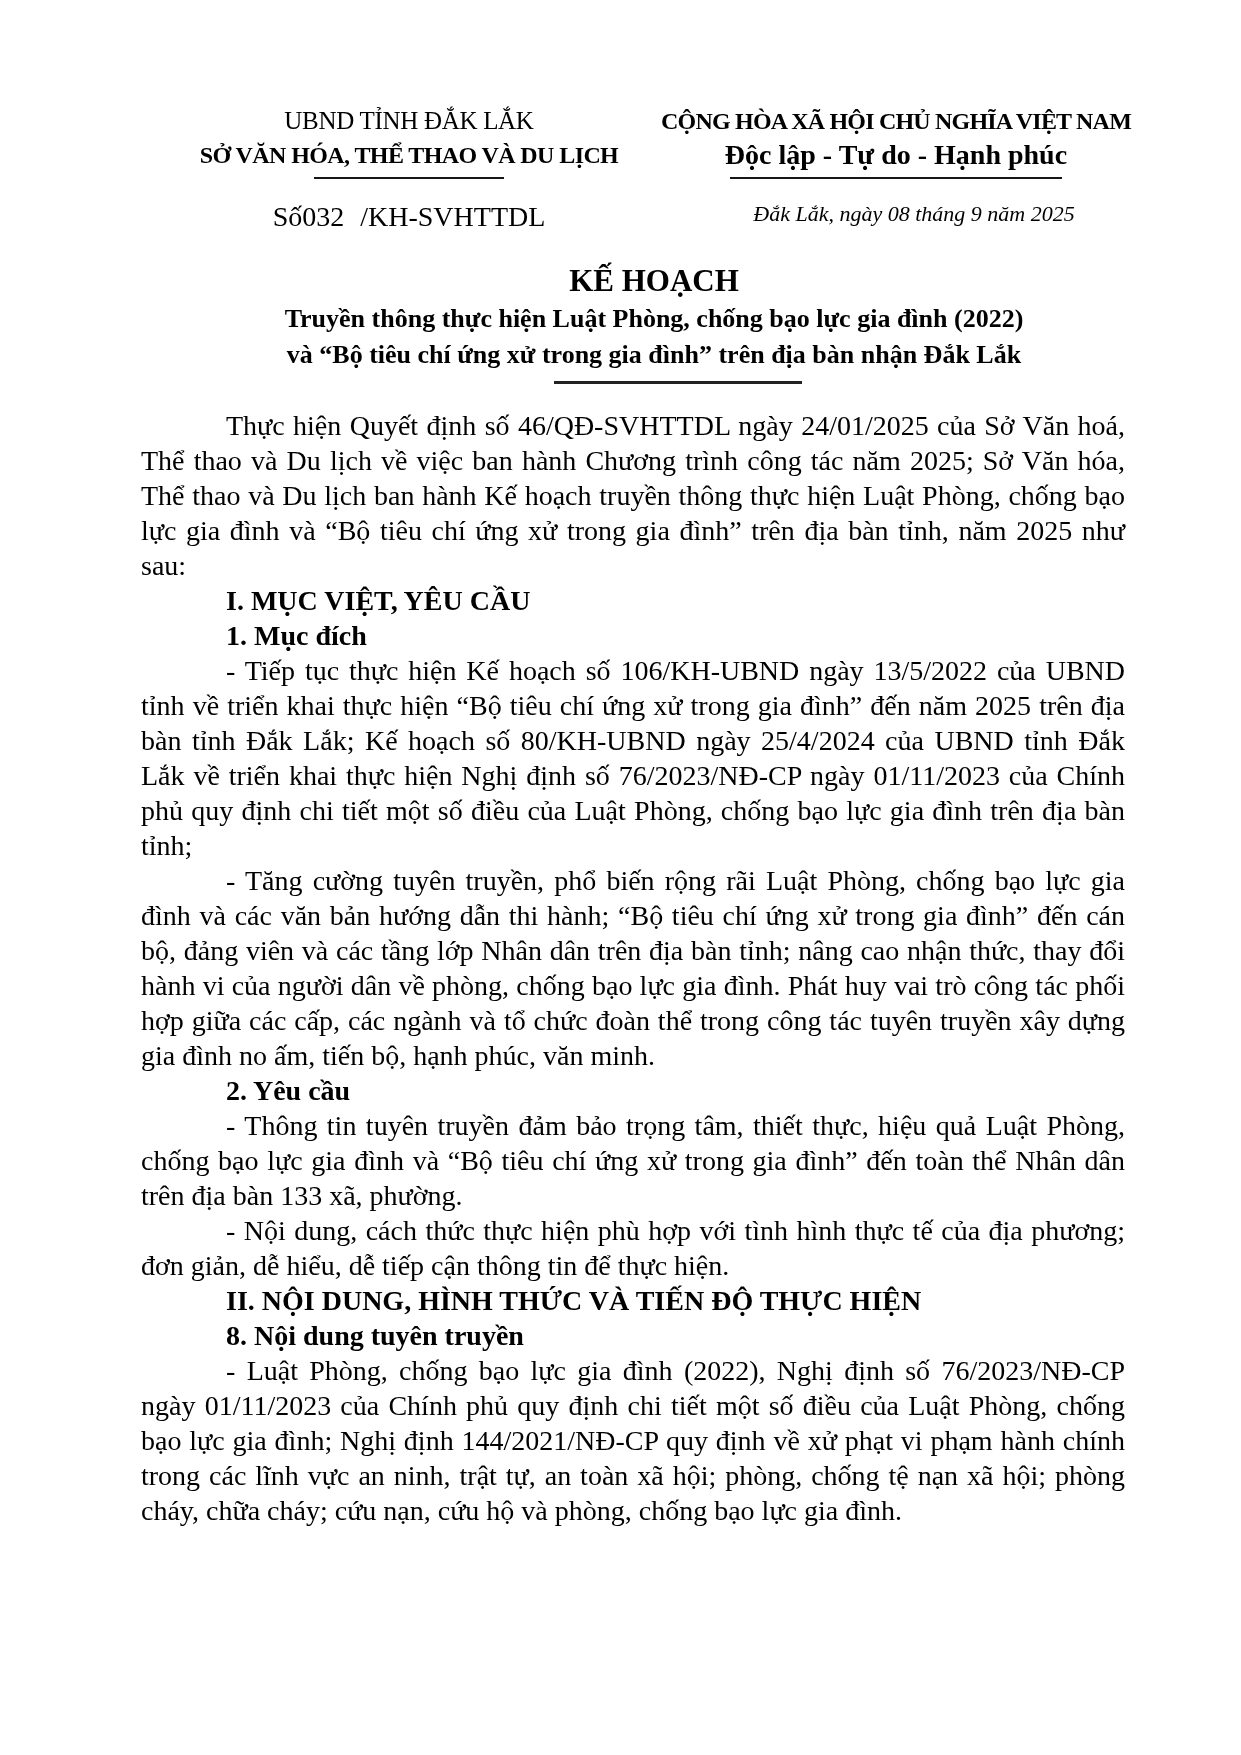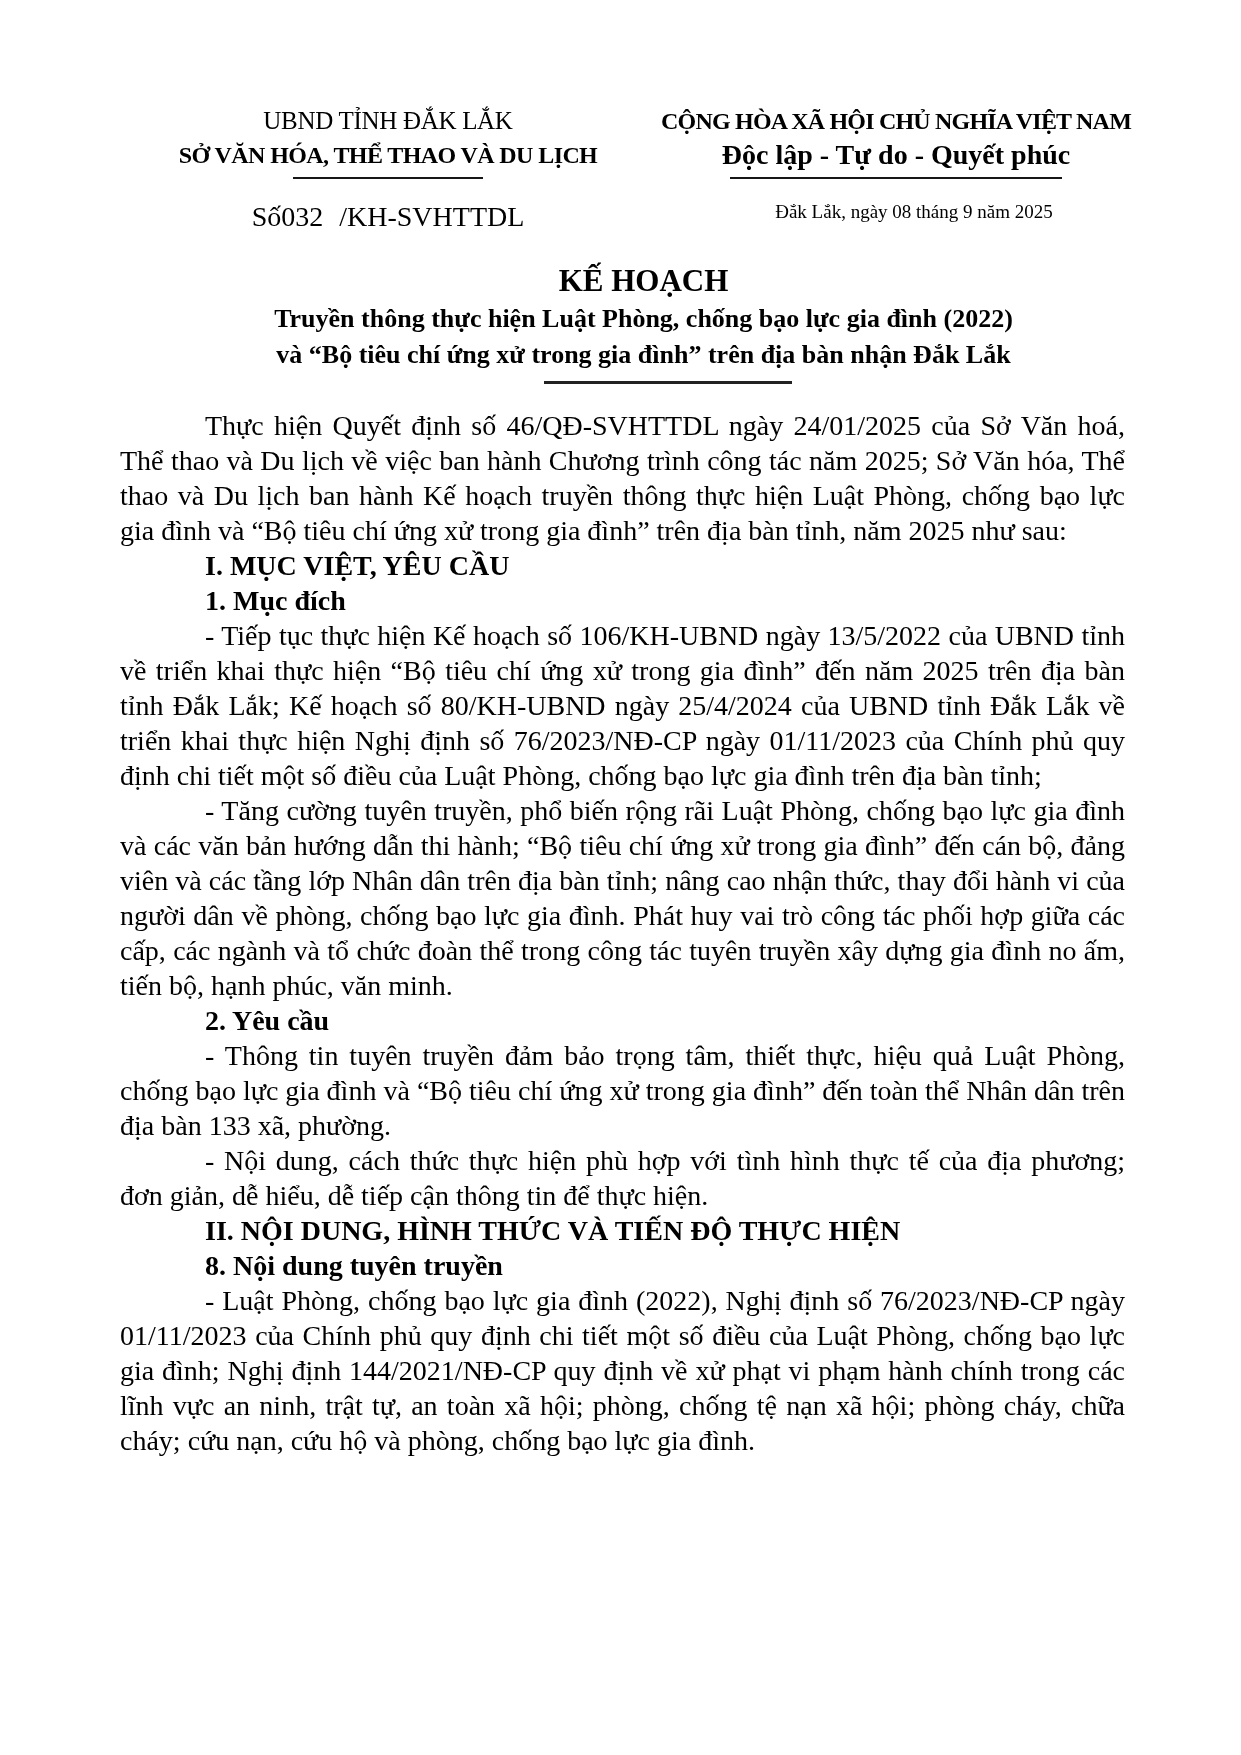--- a/index.html
+++ b/index.html
@@ -10,20 +10,21 @@
   .page {
     position: relative;
     width: 1241px;
     height: 1755px;
     background: #ffffff;
     color: #000000;
     font-family: "Liberation Serif", "DejaVu Serif", serif;
     overflow: hidden;
     box-sizing: border-box;
     padding-top: 104px;
+    padding-left: 21px;
   }
   
   .header-row, .ref-row {
     display: flex;
     justify-content: space-between;
     padding-left: 170px;
     padding-right: 98px;
     box-sizing: border-box;
   }
   .hdr-col { text-align: center; }
@@ -37,21 +38,21 @@
   .hdr-rule {
     height: 2px;
     background: #161616;
     margin: 5px auto 0 auto;
   }
   .rule-left  { width: 190px; }
   .rule-right { width: 332px; }
   .ref-row { margin-top: 22px; }
   .doc-number { font-size: 28px; white-space: nowrap; }
   .doc-number .num-val { margin-right: 16px; }
-  .place-date { font-size: 19px; white-space: nowrap; margin-left: 36px; }
+  .place-date { font-size: 22px; font-style: italic; white-space: nowrap; margin-left: 36px; }
   
   .title-block {
     margin-top: 28px;
     margin-left: 162px;
     margin-right: 116px;
     text-align: center;
     font-family: Liberation Serif, serif;
   }
   .doc-type {
     font-size: 31px;
@@ -91,21 +92,21 @@
 <div class="page">
 
   <div class="header-row">
     <div class="hdr-col hdr-left">
       <div class="hdr-line org-parent">UBND TỈNH ĐẮK LẮK</div>
       <div class="hdr-line org-name">SỞ VĂN HÓA, THỂ THAO VÀ DU LỊCH</div>
       <div class="hdr-rule rule-left"></div>
     </div>
     <div class="hdr-col hdr-right">
       <div class="hdr-line national-title">CỘNG HÒA XÃ HỘI CHỦ NGHĨA VIỆT NAM</div>
-      <div class="hdr-line national-motto">Độc lập - Tự do - Quyết phúc</div>
+      <div class="hdr-line national-motto">Độc lập - Tự do - Hạnh phúc</div>
       <div class="hdr-rule rule-right"></div>
     </div>
   </div>
 
   <div class="ref-row">
     <div class="hdr-col hdr-left">
       <span class="doc-number"><span>Số</span><span class="num-val">032</span><span>/KH-SVHTTDL</span></span>
     </div>
     <div class="hdr-col hdr-right">
       <span class="place-date">Đắk Lắk, ngày 08 tháng 9 năm 2025</span>

